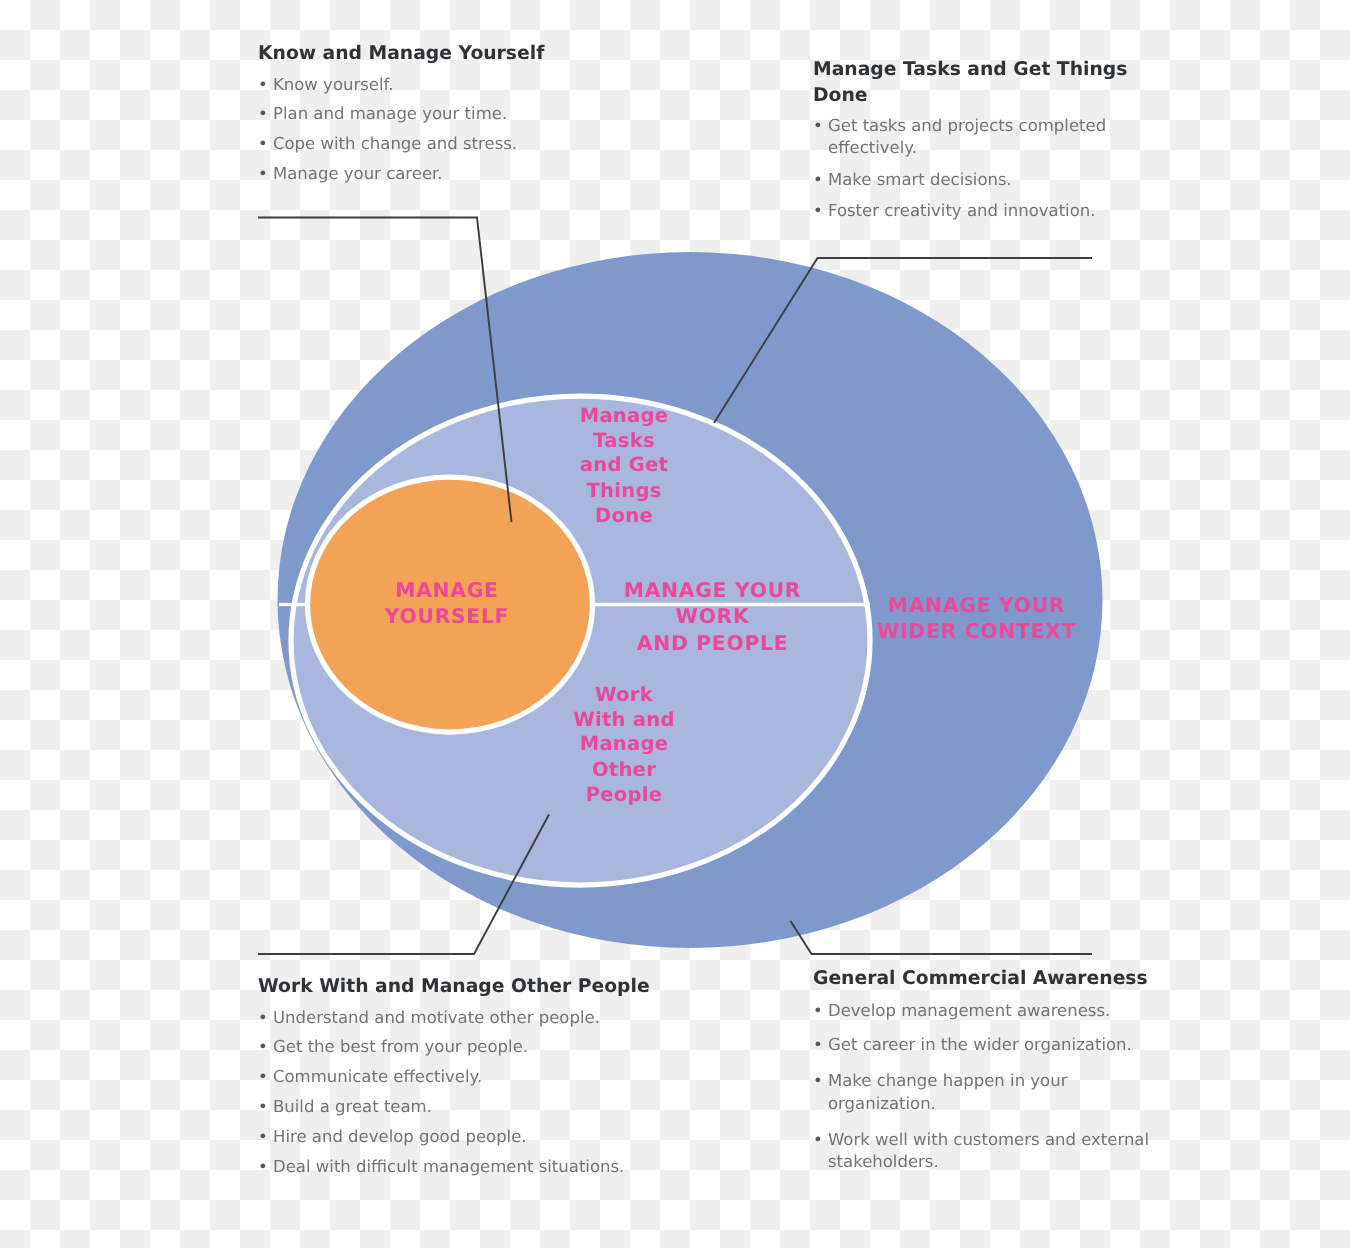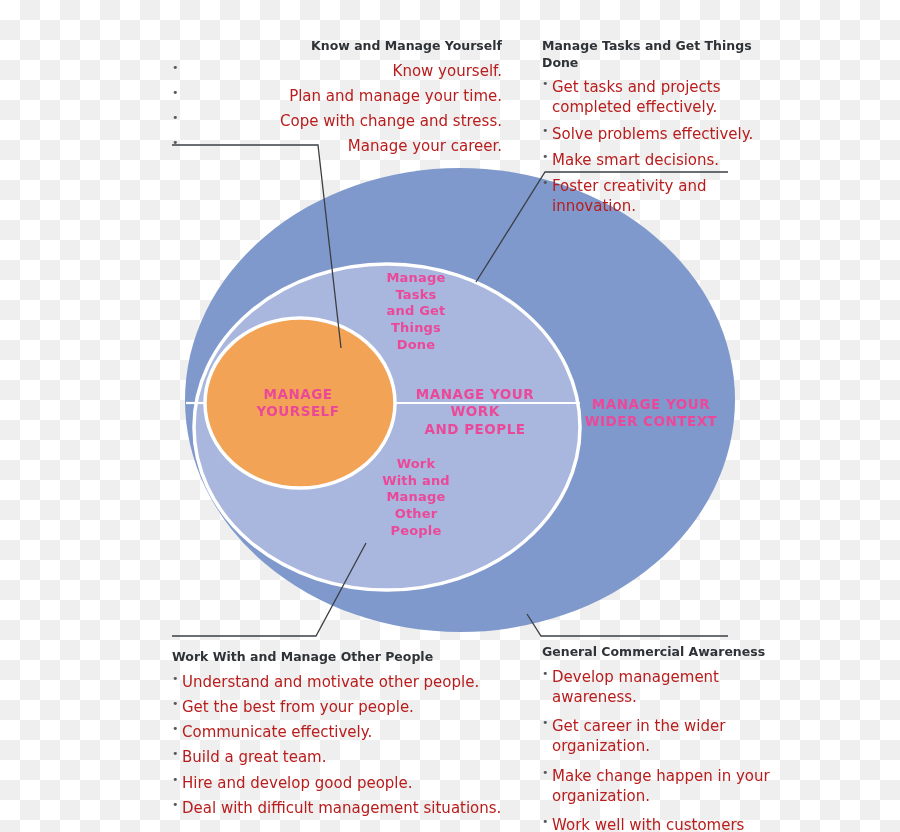--- a/index.html
+++ b/index.html
@@ -80,37 +80,37 @@
     font-weight: bold;
     color: #2f3337;
     line-height: 1.32;
   }
   .callout ul {
     list-style: none;
     margin: 0;
     padding: 0;
   }
   .callout ul li {
-    font-size: 15px;
+    font-size: 11px;
     line-height: 1.35;
-    color: #b91c1c;
+    color: #737373;
     margin-bottom: 6px;
     padding-left: 10px;
     position: relative;
   }
   .callout ul li:before {
     content: "\2022";
     position: absolute;
     left: 0;
     top: 0;
     color: #54585c;
     font-size: 11px;
   }
 
-  #callout-know-yourself { left: 172px; top: 38px; width: 330px; text-align: right; }
+  #callout-know-yourself { left: 172px; top: 27px; width: 330px; }
   #callout-know-yourself ul li { margin-bottom: 5px; }
 
   #callout-manage-tasks  { left: 542px; top: 38px; width: 250px; }
   #callout-work-people   { left: 172px; top: 649px; width: 340px; }
   #callout-work-people ul li { margin-bottom: 5px; }
 
   #callout-commercial    { left: 542px; top: 644px; width: 230px; }
   #callout-commercial ul li { margin-bottom: 9px; }
 </style>
 </head>
@@ -167,21 +167,20 @@
         <li>Cope with change and stress.</li>
         <li>Manage your career.</li>
       </ul>
   </div>
 
   <div class="callout" id="callout-manage-tasks">
     <h3>Manage Tasks and
 Get Things Done</h3>
     <ul>
         <li>Get tasks and projects completed effectively.</li>
-        <li>Solve problems effectively.</li>
         <li>Make smart decisions.</li>
         <li>Foster creativity and innovation.</li>
       </ul>
   </div>
 
   <div class="callout" id="callout-work-people">
     <h3>Work With and Manage Other People</h3>
     <ul>
         <li>Understand and motivate other people.</li>
         <li>Get the best from your people.</li>

